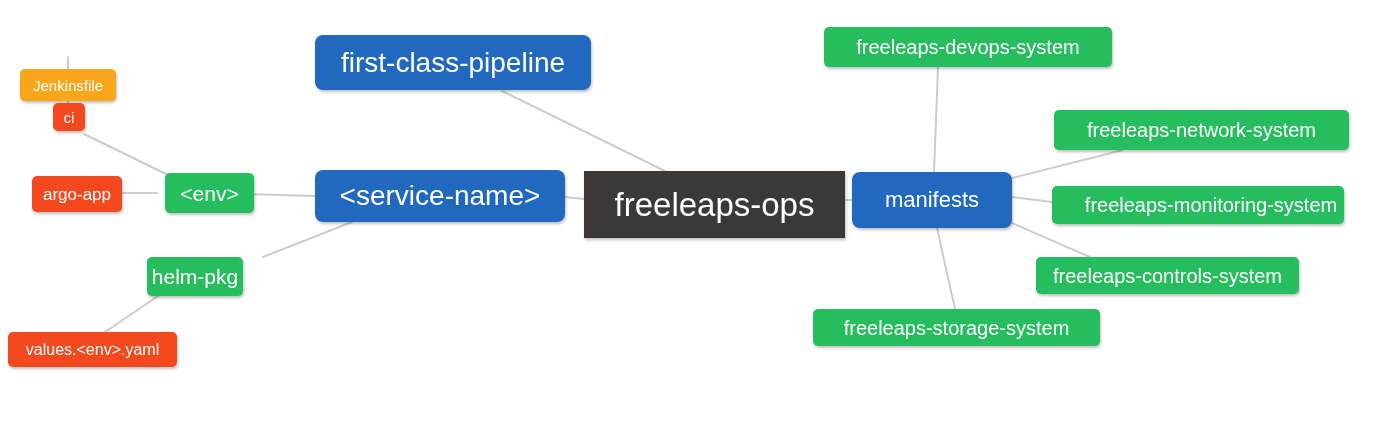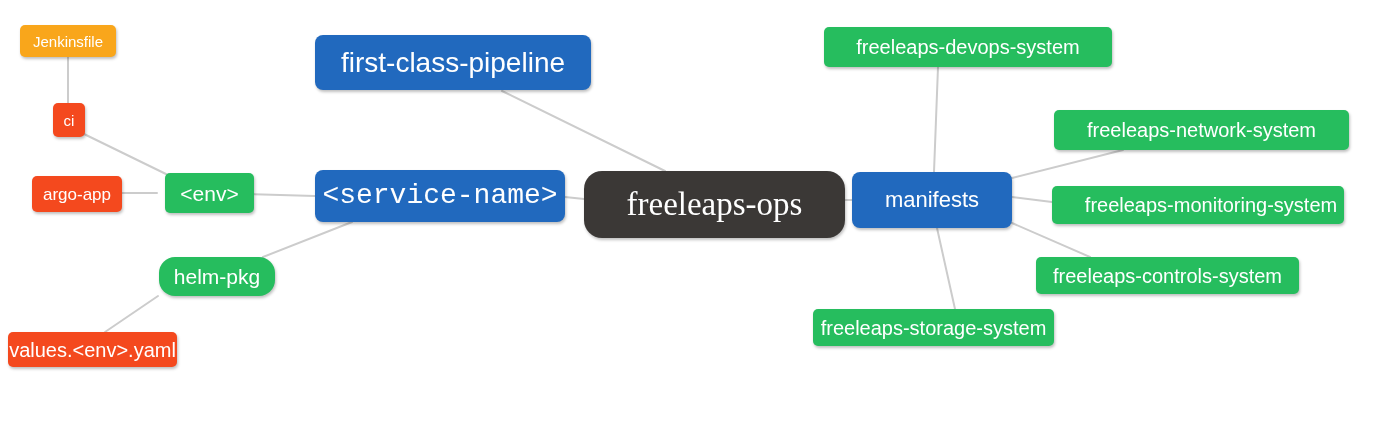--- a/index.html
+++ b/index.html
@@ -37,25 +37,25 @@
     box-sizing: border-box;
     padding: 0 10px;
     white-space: nowrap;
     color: var(--text, #ffffff);
     border-radius: 5px;
     box-shadow: 1px 2px 3px rgba(0,0,0,0.25);
     cursor: pointer;
     user-select: none;
     line-height: 1;
   }
-  .node.orange { background: var(--orange); }
+  .node.orange { background: var(--orange); margin-top: 44px; }
   .node.red    { background: var(--red); }
   .node.green  { background: var(--green); }
   .node.blue   { background: var(--blue); border-radius: 8px; }
-  .node.dark   { background: var(--dark); border-radius: 18px; font-family: Liberation Serif, serif; }
+  .node.dark   { background: var(--dark); border-radius: 0; }
 </style>
 </head>
 <body>
 
 <div class="canvas" style="--orange: #F9A61B; --red: #F4491E; --green: #26BD5E; --blue: #2169BE; --dark: #3B3836; --edge: #CCCCCC; --text: #FFFFFF; --bg: #ffffff;">
   <svg class="edges-layer" viewBox="0 0 1390 421" xmlns="http://www.w3.org/2000/svg">
       <line x1="68" y1="57" x2="68" y2="103"></line>
       <line x1="84" y1="134" x2="168" y2="175"></line>
       <line x1="121" y1="193" x2="157" y2="193"></line>
       <line x1="246" y1="194" x2="315" y2="196"></line>
@@ -64,27 +64,27 @@
       <line x1="502" y1="91" x2="665" y2="171"></line>
       <line x1="565" y1="197" x2="584" y2="199"></line>
       <line x1="845" y1="200" x2="852" y2="200"></line>
       <line x1="934" y1="172" x2="938" y2="67"></line>
       <line x1="1012" y1="178" x2="1123" y2="150"></line>
       <line x1="1012" y1="197" x2="1052" y2="202"></line>
       <line x1="1012" y1="223" x2="1090" y2="257"></line>
       <line x1="937" y1="228" x2="955" y2="309"></line>
     </svg>
 <div class="node orange" style="left: 20px; top: 25px; width: 96px; height: 32px; font-size: 15px;">Jenkinsfile</div>
-    <div class="node red" style="left: 53px; top: 103px; width: 32px; height: 34px; font-size: 15px;">ci</div>
+    <div class="node red" style="left: 53px; top: 103px; width: 32px; height: 28px; font-size: 15px;">ci</div>
     <div class="node red" style="left: 32px; top: 176px; width: 90px; height: 36px; font-size: 17px;">argo-app</div>
     <div class="node green" style="left: 157px; top: 173px; width: 89px; height: 40px; font-size: 21px; margin-left: 8px;">&lt;env&gt;</div>
-    <div class="node green" style="left: 159px; top: 257px; width: 116px; height: 39px; font-size: 21px; border-radius: 16px;">helm-pkg</div>
-    <div class="node red" style="left: 8px; top: 332px; width: 169px; height: 35px; font-size: 20px;">values.&lt;env&gt;.yaml</div>
+    <div class="node green" style="left: 147px; top: 257px; width: 96px; height: 39px; font-size: 21px;">helm-pkg</div>
+    <div class="node red" style="left: 8px; top: 332px; width: 169px; height: 35px; font-size: 16px;">values.&lt;env&gt;.yaml</div>
     <div class="node blue" style="left: 315px; top: 35px; width: 276px; height: 55px; font-size: 28px;">first-class-pipeline</div>
-    <div class="node blue" style="left: 315px; top: 170px; width: 250px; height: 52px; font-size: 28px; font-family: Liberation Mono, monospace;">&lt;service-name&gt;</div>
+    <div class="node blue" style="left: 315px; top: 170px; width: 250px; height: 52px; font-size: 28px;">&lt;service-name&gt;</div>
     <div class="node dark" style="left: 584px; top: 171px; width: 261px; height: 67px; font-size: 33px;">freeleaps-ops</div>
     <div class="node blue" style="left: 852px; top: 172px; width: 160px; height: 56px; font-size: 22px;">manifests</div>
     <div class="node green" style="left: 797px; top: 27px; width: 288px; height: 40px; font-size: 20px; margin-left: 27px;">freeleaps-devops-system</div>
     <div class="node green" style="left: 1054px; top: 110px; width: 295px; height: 40px; font-size: 20px;">freeleaps-network-system</div>
     <div class="node green" style="left: 1052px; top: 186px; width: 292px; height: 38px; font-size: 20px; padding-left: 36px;">freeleaps-monitoring-system</div>
     <div class="node green" style="left: 1036px; top: 257px; width: 263px; height: 37px; font-size: 20px;">freeleaps-controls-system</div>
-    <div class="node green" style="left: 813px; top: 309px; width: 241px; height: 37px; font-size: 20px;">freeleaps-storage-system</div>
+    <div class="node green" style="left: 813px; top: 309px; width: 287px; height: 37px; font-size: 20px;">freeleaps-storage-system</div>
   </div>
 
 </body></html>

